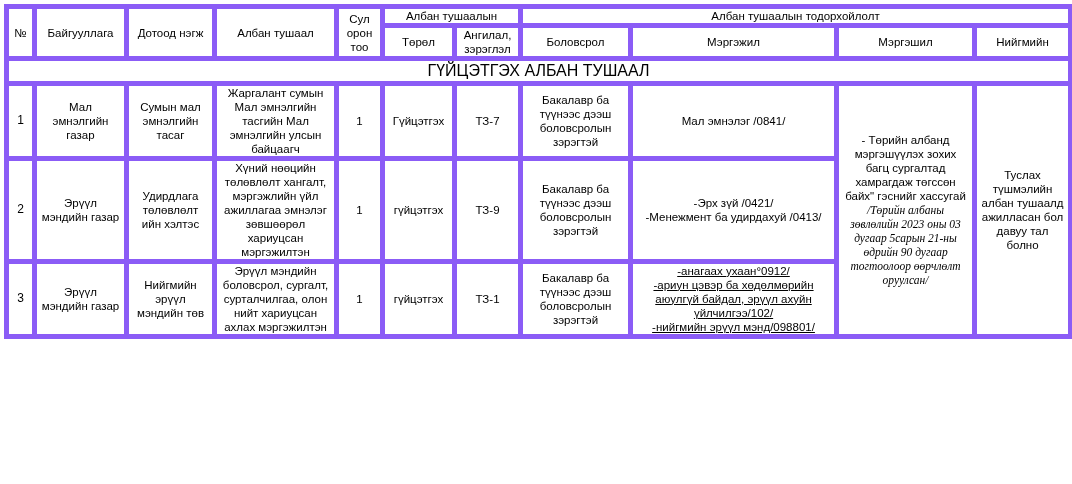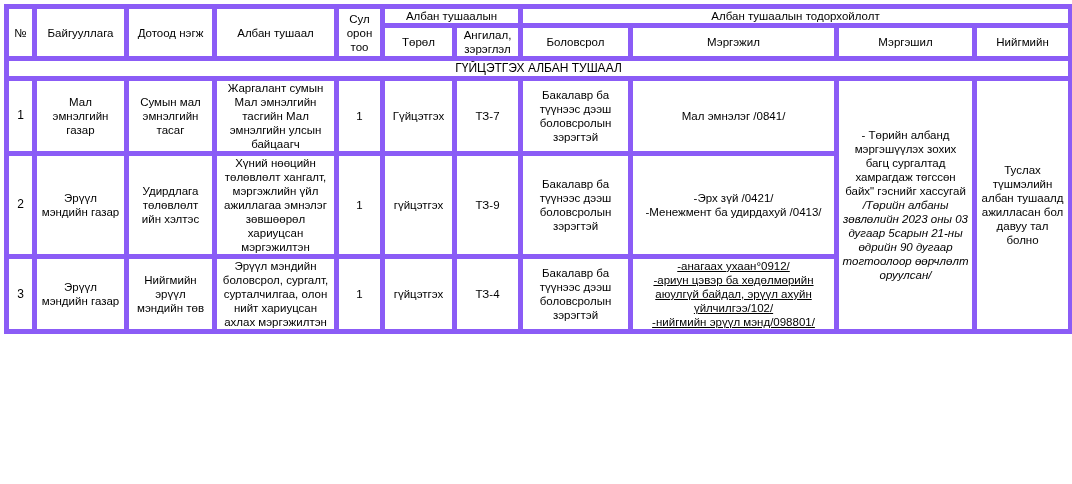--- a/index.html
+++ b/index.html
@@ -36,35 +36,36 @@
     font-weight: normal;
     word-wrap: break-word;
     overflow: hidden;
   }
   .hdr {
     font-size: 11.5px;
   }
   .section-row td {
     text-align: center;
     padding: 7px 3px;
-    font-size: 12px;
+    font-size: 16px;
   }
   .left {
     text-align: left;
     padding-left: 5px;
     margin-left: 36px;
   }
   .num-cell {
     font-size: 12px;
   }
   .cell-pad {
     padding: 4px 4px;
   }
   .italic {
     font-style: italic;
+    font-family: Liberation Serif, serif;
   }
   
   col.c-num { width: 28px; }
   col.c-org { width: 92px; }
   col.c-unit { width: 88px; }
   col.c-post { width: 122px; }
   col.c-vac { width: 46px; }
   col.c-type { width: 72px; }
   col.c-class { width: 66px; }
   col.c-edu { width: 110px; }
@@ -144,21 +145,21 @@
 -Менежмент ба удирдахуй /0413/</td>
       </tr>
 
       <tr>
         <td class="num-cell">3</td>
         <td class="cell-pad">Эрүүл мэндийн газар</td>
         <td class="cell-pad">Нийгмийн эрүүл мэндийн төв</td>
         <td class="cell-pad">Эрүүл мэндийн боловсрол, сургалт, сурталчилгаа, олон нийт хариуцсан ахлах мэргэжилтэн</td>
         <td>1</td>
         <td>гүйцэтгэх</td>
-        <td>ТЗ-4</td>
+        <td>ТЗ-1</td>
         <td class="cell-pad">Бакалавр ба түүнээс дээш боловсролын зэрэгтэй</td>
         <td class="left cell-pad" style="white-space: pre-line; text-decoration: underline;">-анагаах ухаан°0912/
 -ариун цэвэр ба хөдөлмөрийн аюулгүй байдал, эрүүл ахуйн үйлчилгээ/102/
 -нийгмийн эрүүл мэнд/098801/</td>
       </tr>
     </tbody>
   </table>
 </div>
 
 </body></html>

